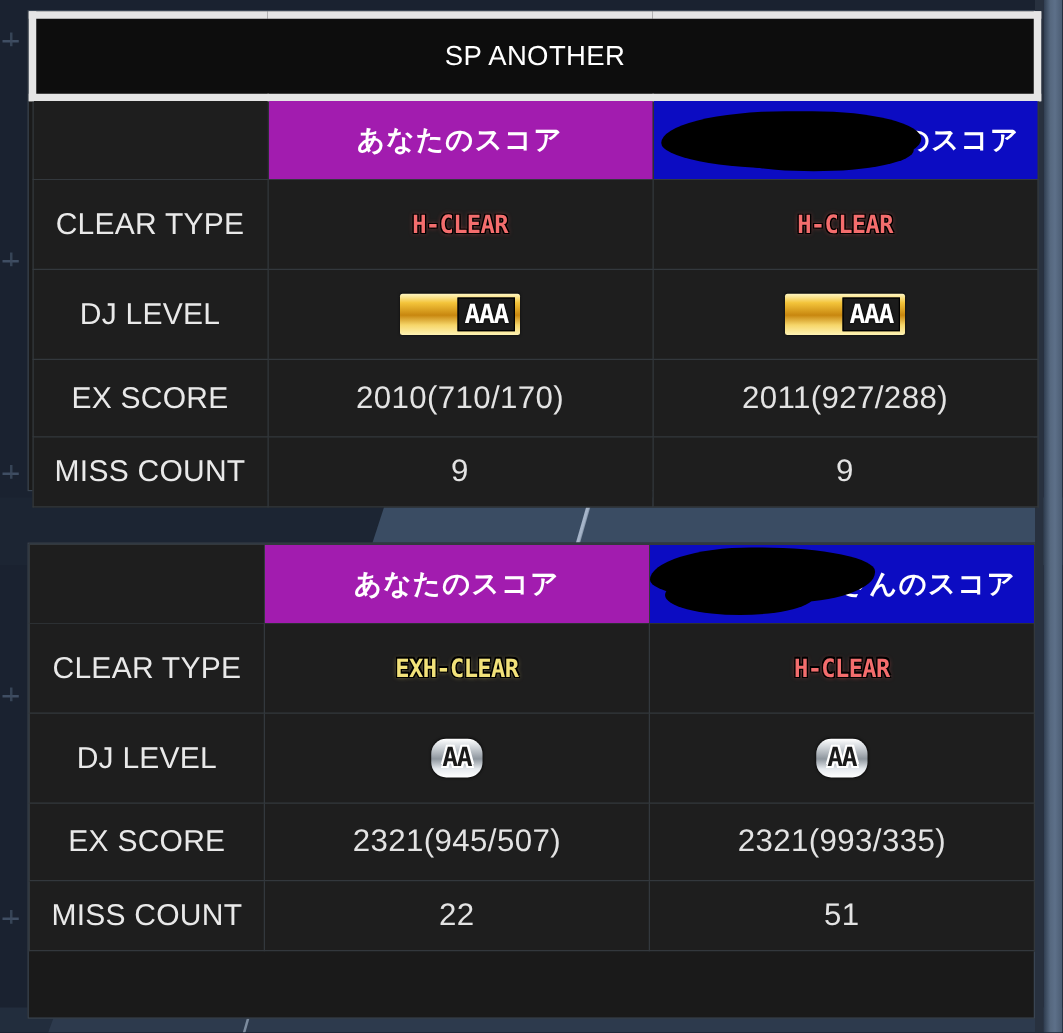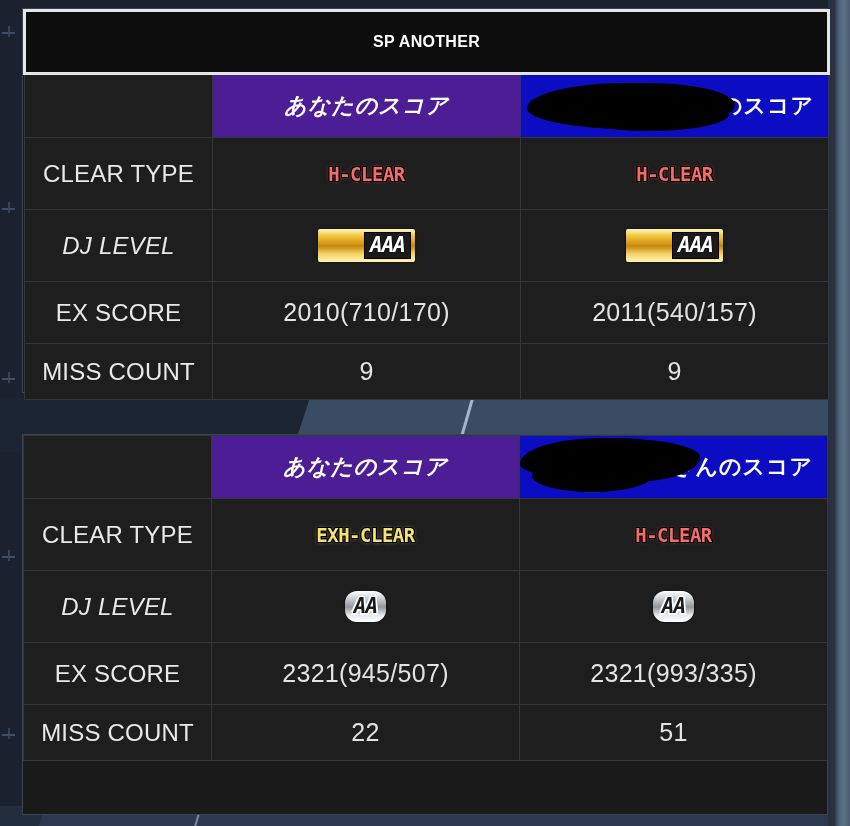--- a/index.html
+++ b/index.html
@@ -68,28 +68,28 @@
     text-align:center;
     vertical-align:middle;
     padding:0;
   }
   col.c-label{width:188px;}
   col.c-you{width:308px;}
   col.c-rival{width:308px;}
 
   .title-cell{
     background:#0d0d0d;
-    border:3px solid #e5e5e5;
-    font-size:16px;font-weight:bold;color:#ffffff;
+    border:6px solid #e5e5e5;
+    font-size:22px;font-weight:normal;color:#ffffff;
     letter-spacing:.3px;
     height:60px;
   }
   .hdr{height:62px;position:relative;overflow:hidden;}
   .hdr.blank{background:#1e1e1e;}
-  .hdr.you{background:#4c1d95;font-style:italic;}
+  .hdr.you{background:#a21caf;}
   .hdr.rival{background:#0c0cc2;}
   .hdr-txt{
     font-size:22px;font-weight:bold;color:#fff;
     position:relative;z-index:2;
     font-family:"DejaVu Sans",sans-serif;
     letter-spacing:1px;
   }
   .hdr.rival .hdr-txt{display:block;text-align:right;padding-right:14px;}
   .redact{
     position:absolute;z-index:3;background:#000;
@@ -97,21 +97,21 @@
   }
   #redact-1{left:6px;top:8px;width:208px;height:46px;}
   #redact-1b{left:48px;top:22px;width:160px;height:34px;border-radius:50%;}
   #redact-2{left:0px;top:2px;width:180px;height:44px;border-radius:46% 52% 40% 56%/60% 44% 56% 42%;}
   #redact-2b{left:12px;top:24px;width:120px;height:32px;border-radius:50%;}
 
   .row-label{
     font-size:24px;color:#e9e9e9;letter-spacing:.2px;
   }
   .r-clear{height:72px;}
-  .r-dj{height:72px;font-style:italic;}
+  .r-dj{height:72px;}
   .r-ex{height:62px;}
   .r-miss{height:56px;}
 
   .val{font-size:25px;color:#e3e3e3;letter-spacing:.3px;}
 
   
   .lamp{
     display:inline-block;
     font-family:"DejaVu Sans Mono","Liberation Mono",monospace;
     font-size:19px;font-weight:bold;letter-spacing:-.5px;
@@ -234,21 +234,21 @@
         </td>
         <td>
           <span class="badge gold">
             <span class="badge-inner">AAA</span>
           </span>
         </td>
       </tr>
       <tr class="r-ex">
         <td class="row-label">EX SCORE</td>
         <td class="val">2010(710/170)</td>
-        <td class="val">2011(540/157)</td>
+        <td class="val">2011(927/288)</td>
       </tr>
       <tr class="r-miss">
         <td class="row-label">MISS COUNT</td>
         <td class="val">9</td>
         <td class="val">9</td>
       </tr>
     </tbody>
   </table>
 </div>
 

